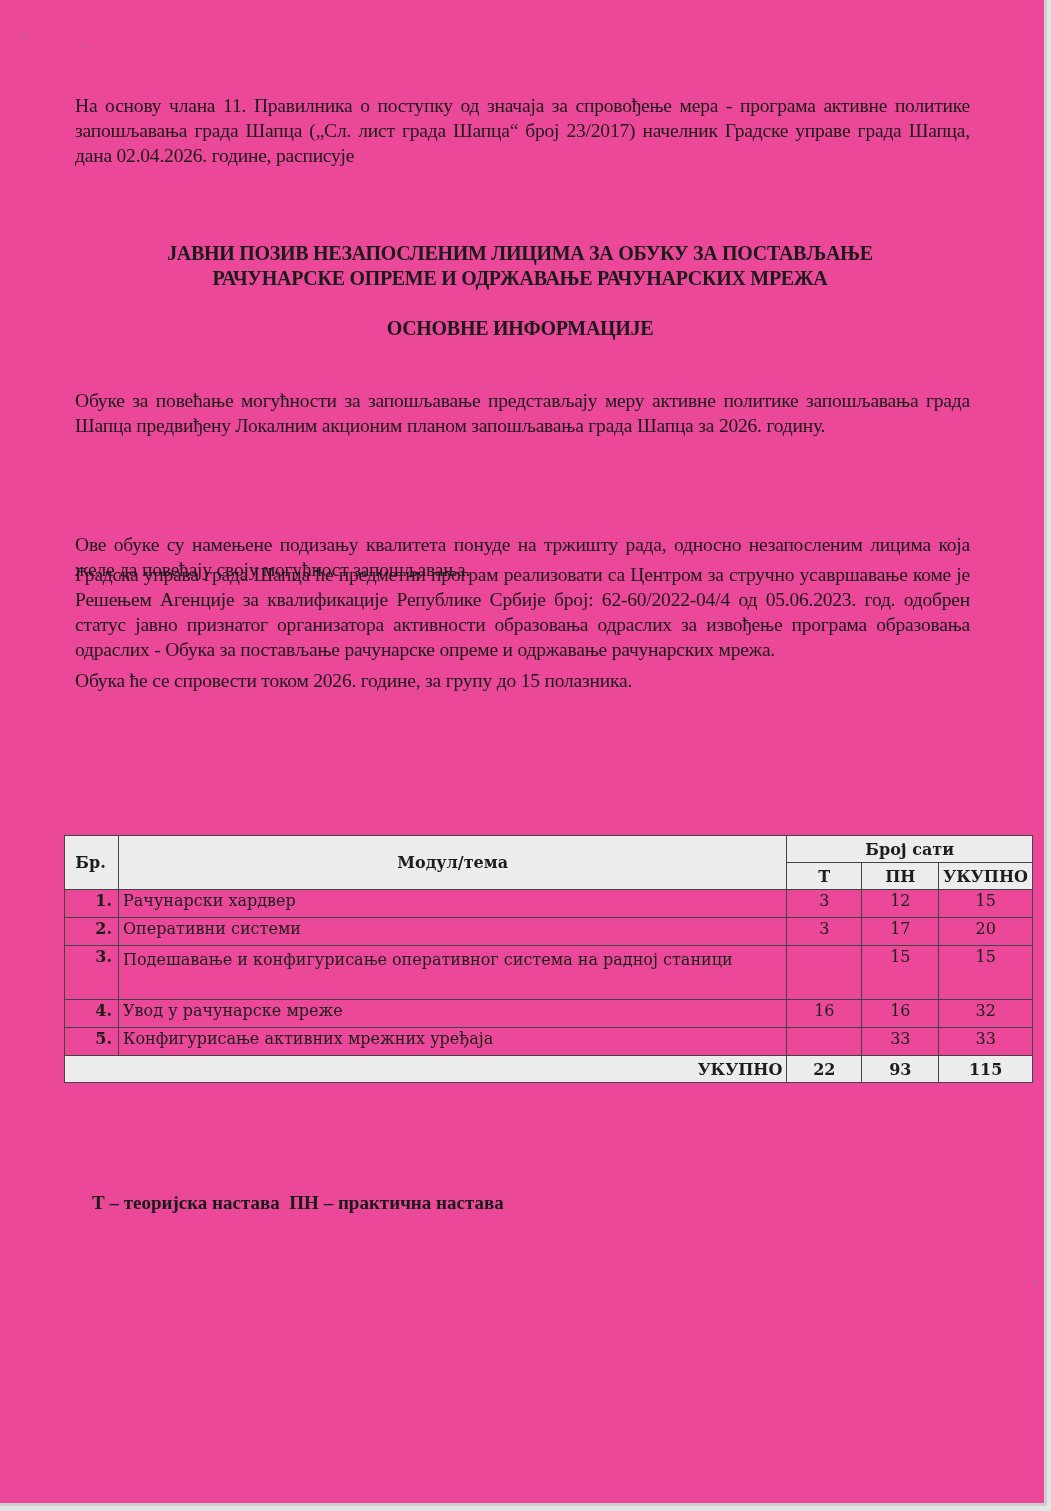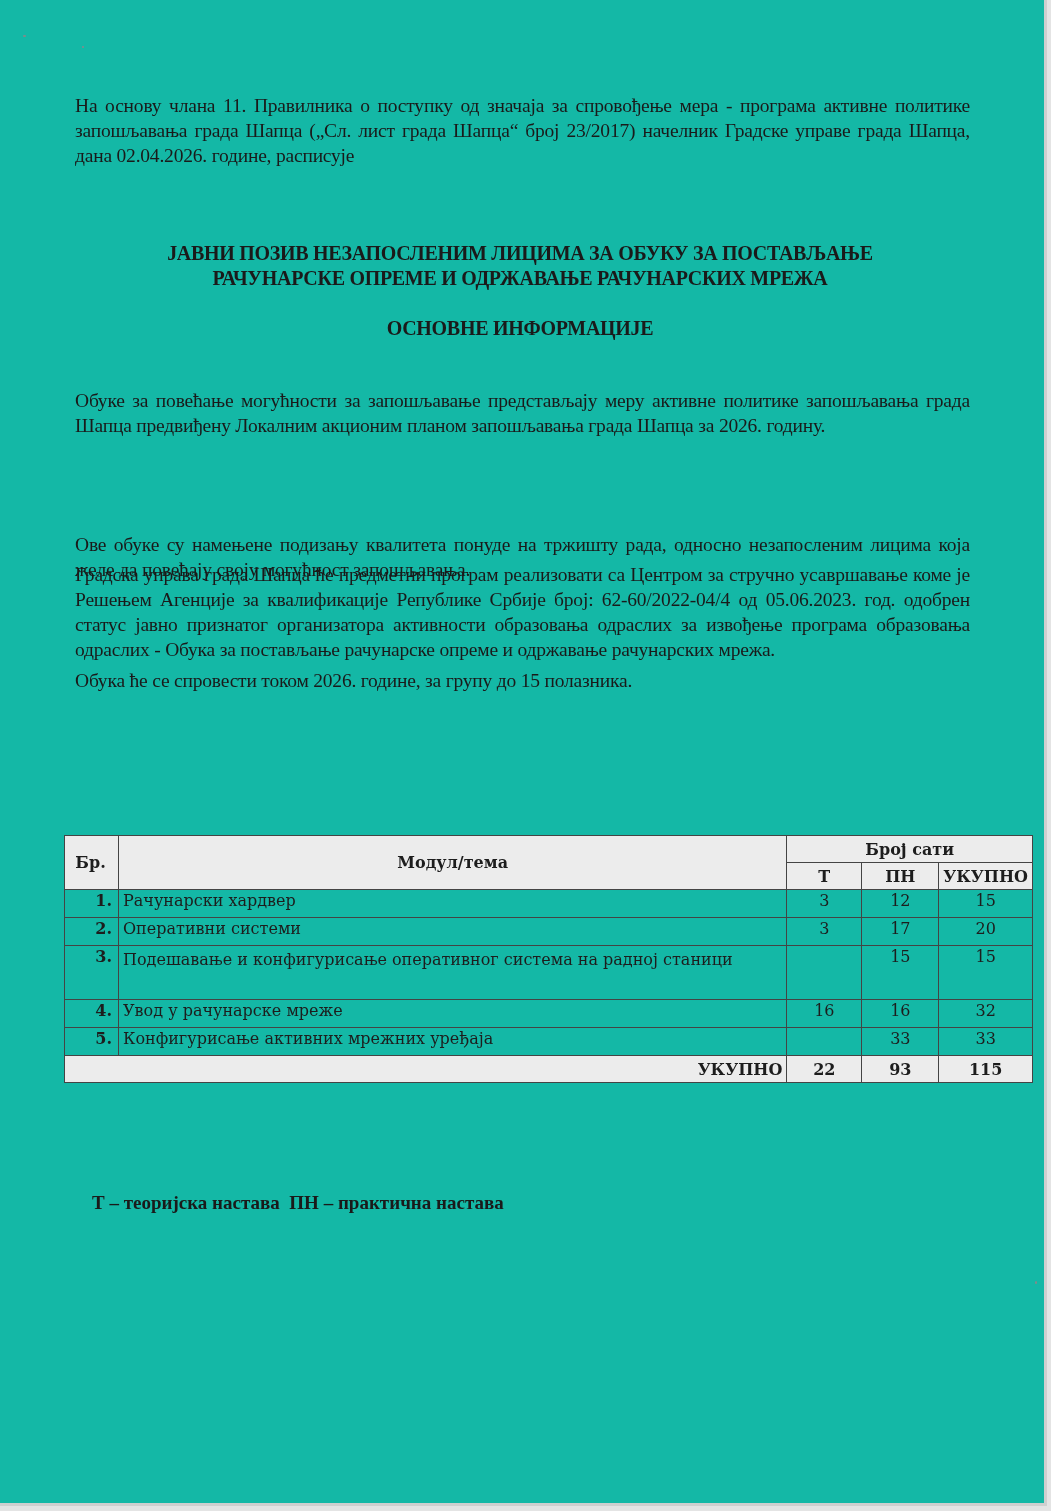--- a/index.html
+++ b/index.html
@@ -5,21 +5,21 @@
   html, body { margin: 0; padding: 0; }
   body {
     width: 1051px; height: 1511px;
     background: #e4e4e4;
     position: relative;
     overflow: hidden;
   }
   .page {
     position: absolute; left: 0; top: 0;
     width: 1044px; height: 1503px;
-    background: #14b8a6;
+    background: #ec4899;
     border-right: 3px solid #cfcfcf;
     border-bottom: 3px solid #cfcfcf;
   }
   .serif { font-family: "Liberation Serif", "DejaVu Serif", serif; color: #1a1a1a; }
   .p {
     position: absolute; left: 75px; width: 895px;
     font-size: 19.5px; line-height: 25px;
     text-align: justify;
     letter-spacing: -0.2px;
   }

